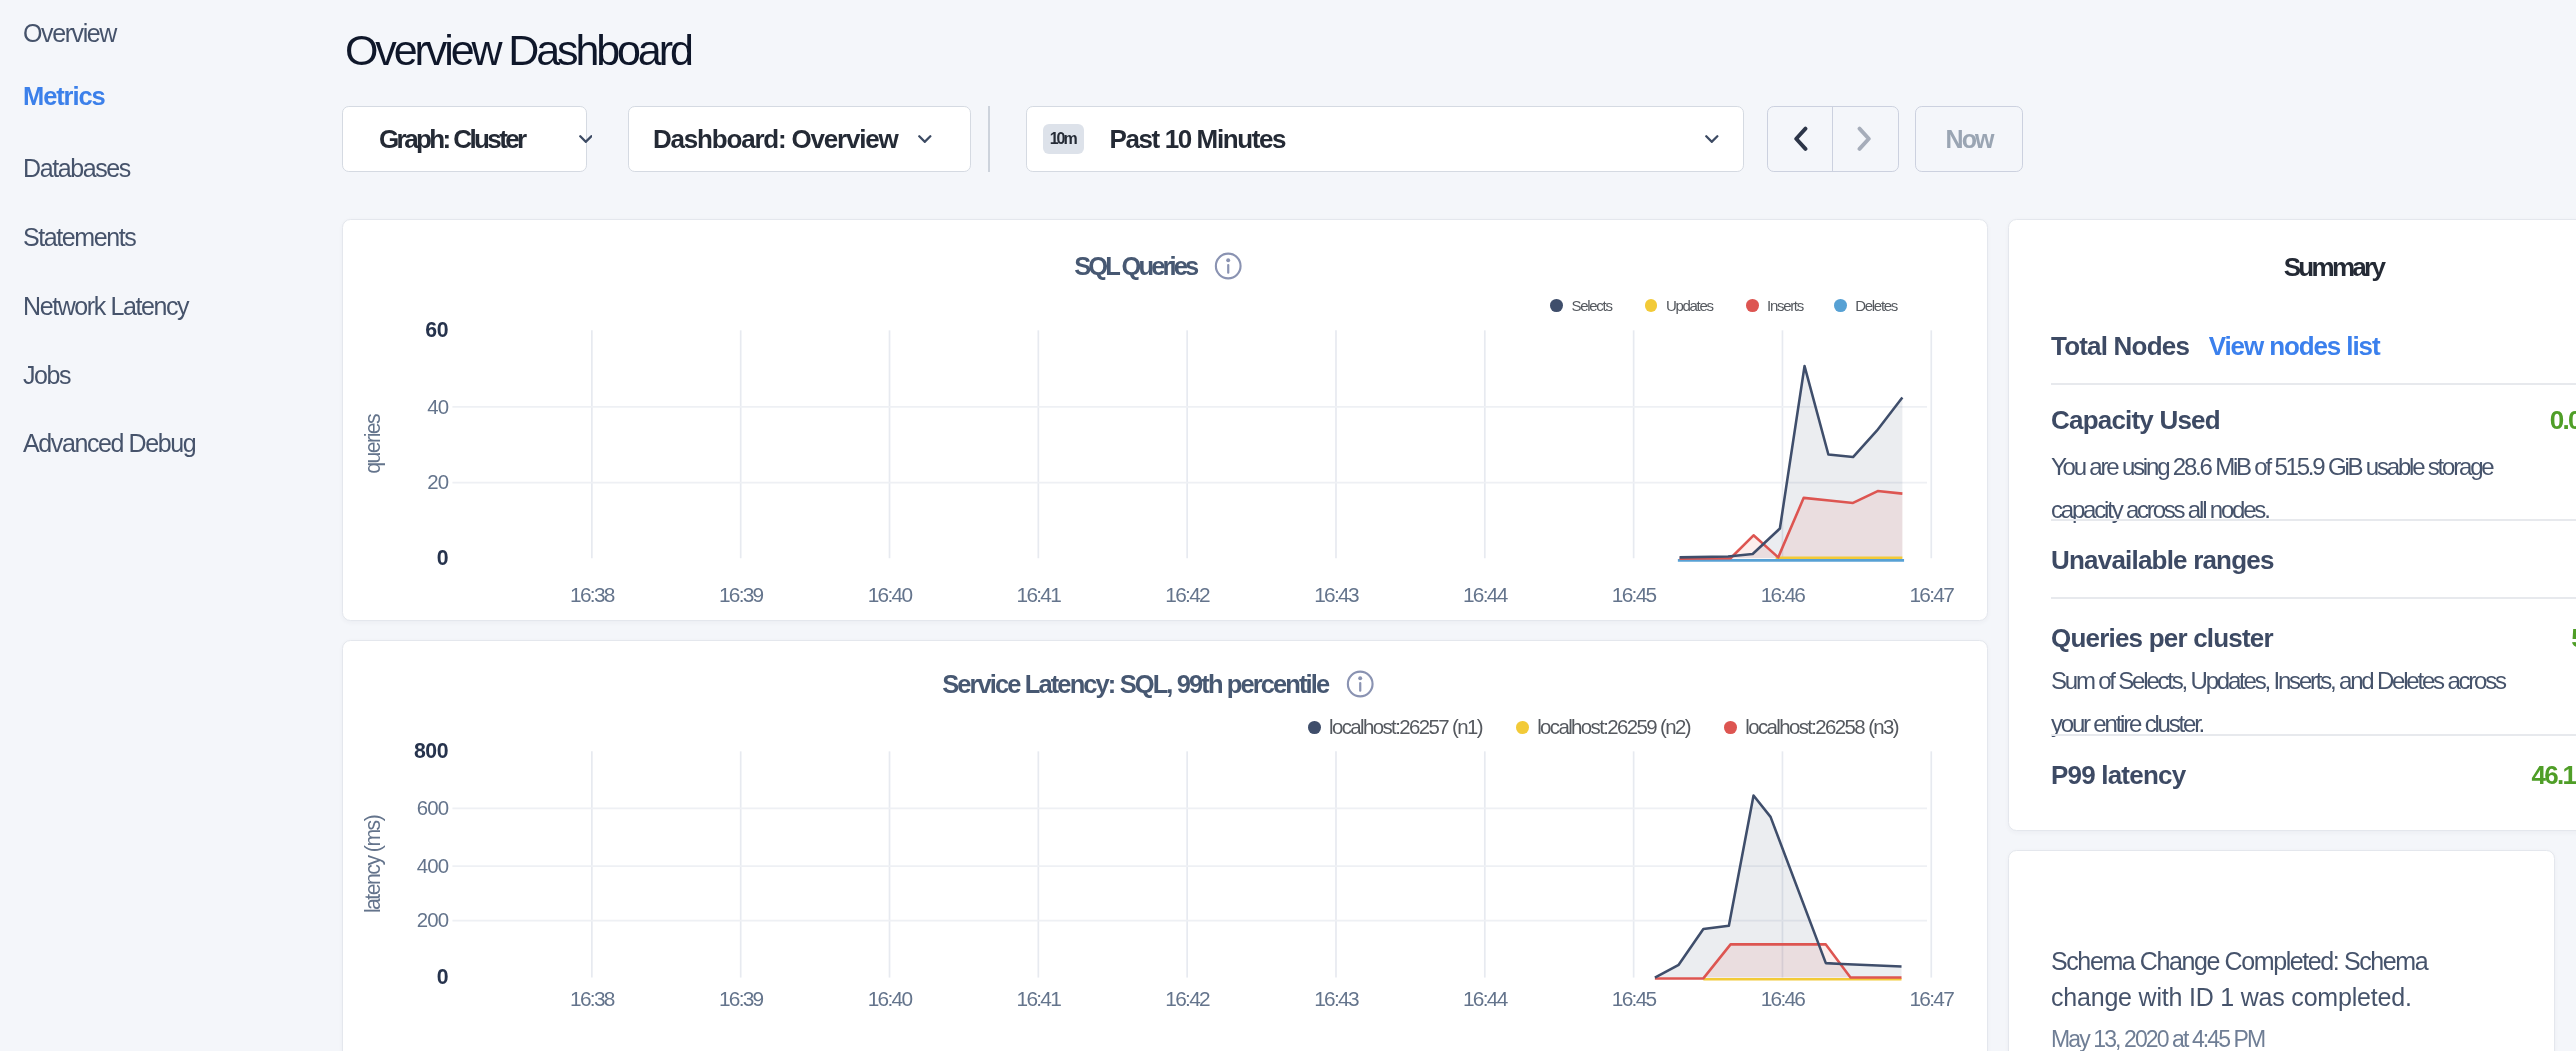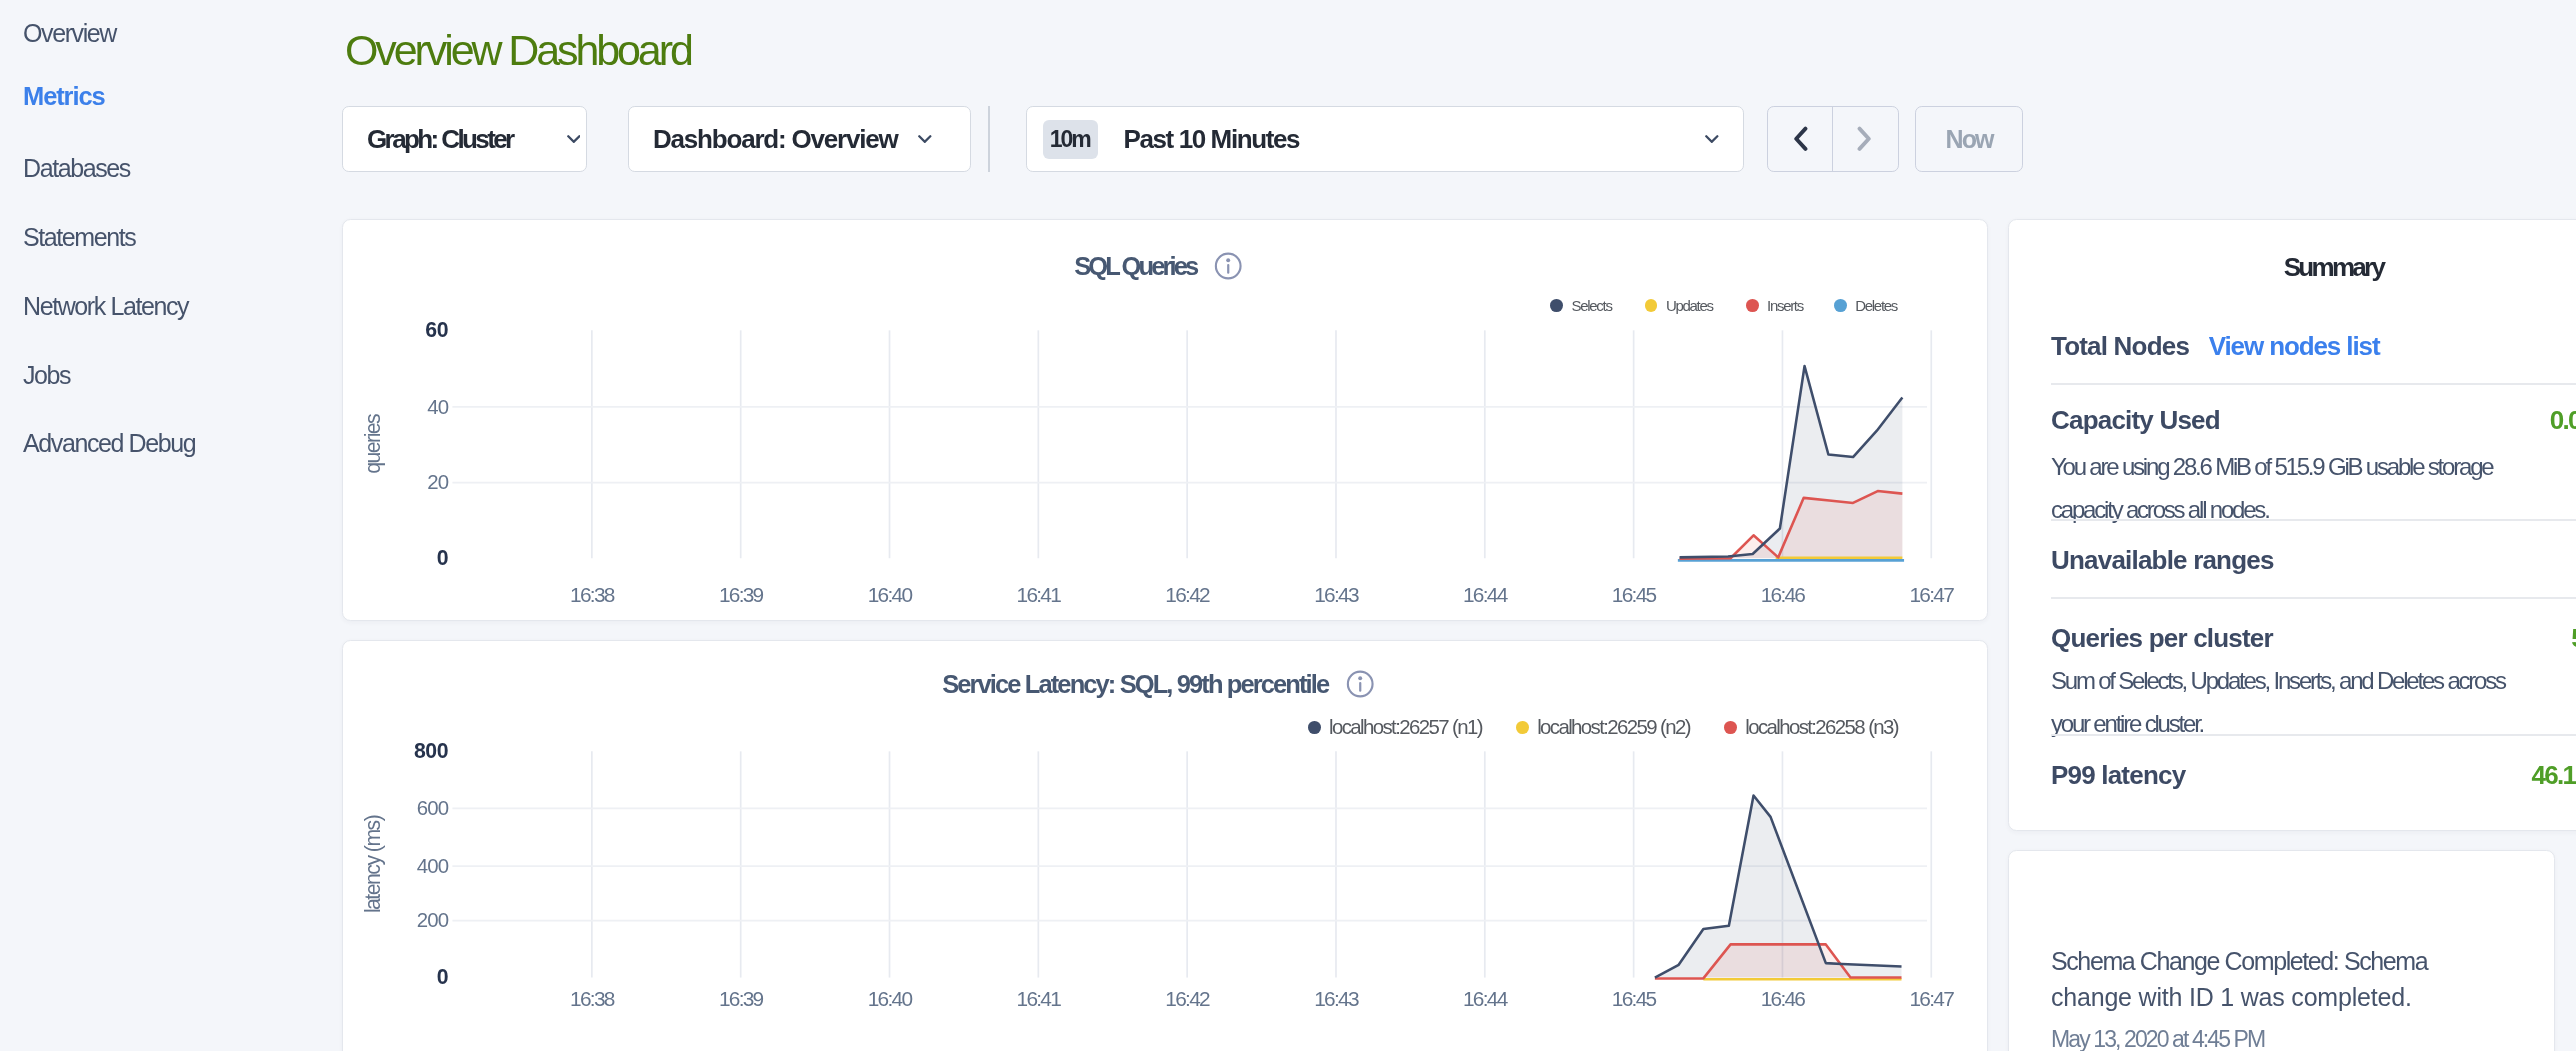--- a/index.html
+++ b/index.html
@@ -11,34 +11,34 @@
     -webkit-font-smoothing:antialiased;
   }
 
   
   .nav { position:absolute; left:23px; font-size:25px; color:#46536b; letter-spacing:-1.4px; white-space:nowrap; }
   .nav.active { color:#3c80ea; font-weight:bold; font-size:25.5px; letter-spacing:-1.1px; }
 
   
   .pagetitle {
     position:absolute; left:345px; top:25.5px;
-    font-size:43px; color:#4d7c0f; letter-spacing:-3.1px; white-space:nowrap;
+    font-size:43px; color:#0f172a; letter-spacing:-3.1px; white-space:nowrap;
   }
 
   
   .ctl {
     position:absolute; top:106px; height:66px;
     background:#fff; border:1.7px solid #d5dae2; border-radius:6.8px;
     display:flex; align-items:center;
   }
   .ctl .lbl { font-weight:bold; font-size:26px; color:#242a35; white-space:nowrap; }
   .vline { position:absolute; top:106px; left:988px; width:1.7px; height:66px; background:#cdd3dc; }
   .badge {
     background:#dde2ea; border-radius:6px; color:#242a35;
-    font-weight:bold; font-size:23px; letter-spacing:-2.1px;
+    font-weight:bold; font-size:16px; letter-spacing:-2.1px;
     padding:6px 8.5px 6px 6.8px; white-space:nowrap;
   }
 
   
   .card {
     position:absolute; background:#fff;
     border:1.7px solid #e4e7ed; border-radius:8.5px;
     box-shadow:0 1.7px 4.3px rgba(40,50,70,0.04);
   }
   .charttitle {
@@ -66,21 +66,21 @@
 <div class="nav" style="top:18.7px;">Overview</div>
 <div class="nav active" style="top:82px;">Metrics</div>
 <div class="nav" style="top:154px;">Databases</div>
 <div class="nav" style="top:223px;">Statements</div>
 <div class="nav" style="top:292px;">Network Latency</div>
 <div class="nav" style="top:361px;">Jobs</div>
 <div class="nav" style="top:429px;">Advanced Debug</div>
 
 <div class="pagetitle">Overview Dashboard</div>
 
-<div class="ctl" style="left:342px; width:245px; padding-left:24px;gap:37px;">
+<div class="ctl" style="left:342px; width:245px; padding-left:36px;gap:37px;">
   <span class="lbl" style="letter-spacing:-2.6px;">Graph: Cluster</span>
   <svg width="13.6" height="8.5" viewBox="0 0 16 10" style="margin-left:17px; flex:none;">
       <path d="M1.5 1.5 L8 8 L14.5 1.5" fill="none" stroke="#3c4a63" stroke-width="2.7" stroke-linecap="round"></path>
     </svg>
 </div>
 <div class="ctl" style="left:628px; width:343px; padding-left:24px;">
   <span class="lbl" style="letter-spacing:-1.2px;">Dashboard: Overview</span>
   <svg width="13.6" height="8.5" viewBox="0 0 16 10" style="margin-left:20.4px; flex:none;">
       <path d="M1.5 1.5 L8 8 L14.5 1.5" fill="none" stroke="#3c4a63" stroke-width="2.7" stroke-linecap="round"></path>
     </svg>

